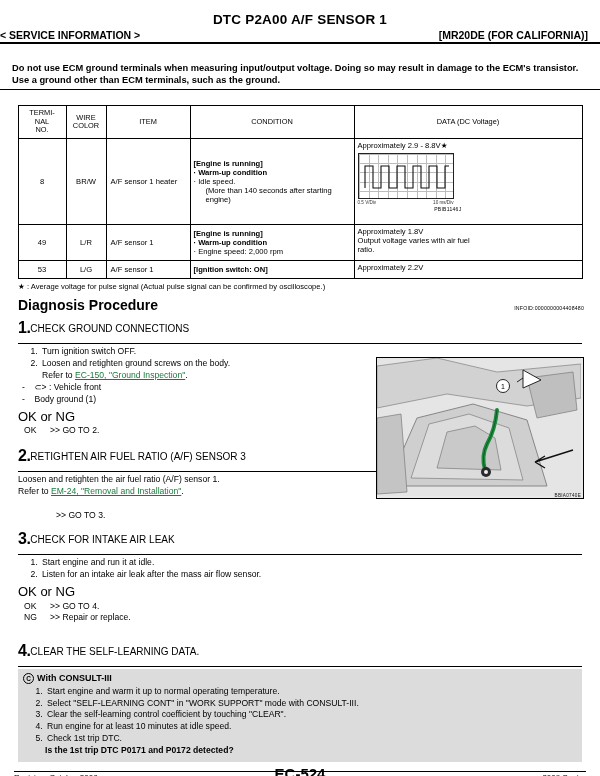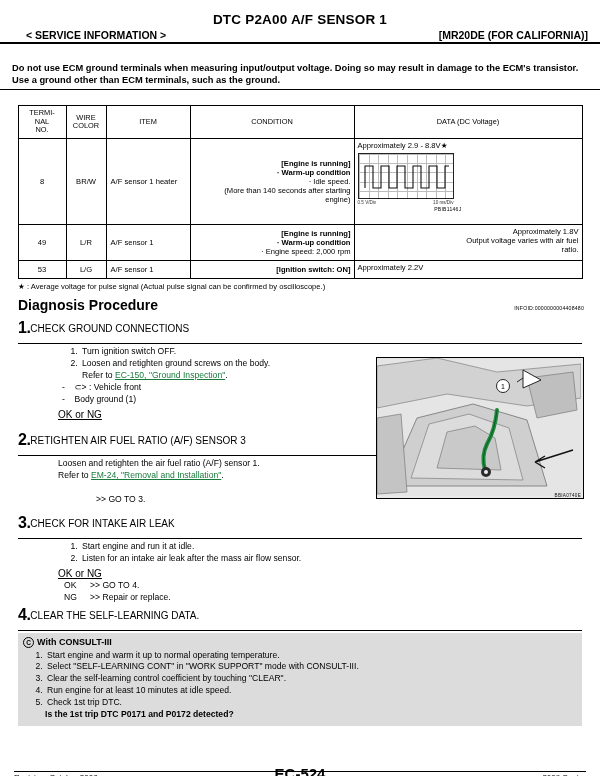--- a/index.html
+++ b/index.html
@@ -27,21 +27,21 @@
     text-align: center;
     font-size: 13.5px;
     font-weight: bold;
     margin: 12px 0 2px 0;
     letter-spacing: .2px;
   }
   .subhead-row {
     display: flex;
     justify-content: space-between;
     align-items: center;
-    padding: 0 12px 1px 26px;
+    padding: 0 12px 1px 0;
     border-bottom: 2px solid #000;
   }
   .service-info {
     font-size: 10.5px;
     font-weight: bold;
   }
   .engine-code {
     font-size: 10.5px;
     font-weight: bold;
   }
@@ -71,21 +71,21 @@
     font-weight: normal;
     font-size: 7.4px;
     line-height: 1.15;
     height: 28px;
   }
   td.c-term { text-align: center; vertical-align: middle; }
   td.c-wire { text-align: center; vertical-align: middle; }
   td.c-item { vertical-align: middle; padding-left: 4px;}
   td.c-cond { vertical-align: middle; }
   td.c-data { vertical-align: top; }
-  .cond-line { display: block; text-align: right; }
+  .cond-line { display: block; }
   .cond-bold { font-weight: bold; }
   .bullet { padding-left: 6px; text-indent: -6px; }
   .indent2 { padding-left: 12px; }
   
   .scope-wrap {
     margin-top: 3px;
     position: relative;
     width: 108px;
   }
   .scope {
@@ -145,34 +145,32 @@
   }
   .step-num {
     font-size: 16px;
     font-weight: bold;
     vertical-align: -1px;
     letter-spacing: -0.5px;
   }
   .step-body {
     font-size: 8.6px;
     line-height: 1.38;
-    margin-left: 40px;
   }
   ol.numlist {
     margin: 1px 0 0 0;
     padding-left: 22px;
   }
   ol.numlist li { padding-left: 2px; }
   .link {
     color: #1a7a3c;
     text-decoration: underline;
   }
   .okng {
-    text-decoration: underline;
-    font-size: 10px;
+    font-size: 13px;
     margin-top: 2px;
   }
   .res-row { font-size: 8.6px; }
   .res-label { display: inline-block; width: 26px; padding-left: 6px;}
   .arrowline { padding-left: 38px; }
   .dash-row { font-size: 8.6px; }
   
   .figure {
     position: absolute;
     right: 16px;
@@ -345,20 +343,21 @@
       <ol class="numlist">
         <li>Turn ignition switch OFF.</li>
         <li>
           <span>Loosen and retighten ground screws on the body.</span><br>
           <span>Refer to </span><span class="link">EC-150, "Ground Inspection"</span><span>.</span>
         </li>
       </ol>
       <div class="dash-row" style="padding-left:4px">-&nbsp;&nbsp;&nbsp;&nbsp;<span>⊂&gt; : Vehicle front</span></div>
       <div class="dash-row" style="padding-left:4px">-&nbsp;&nbsp;&nbsp;&nbsp;<span>Body ground (1)</span></div>
       <div class="okng">OK or NG</div>
+      <div class="res-row"><span class="res-label">OK</span><span>&gt;&gt; GO TO 2.</span></div>
     </div>
     <div class="figure" style="top:345px">
       <svg width="204" height="138" viewBox="0 0 204 138">
         <rect x="0" y="0" width="204" height="138" fill="#e5e5e5"></rect>
         <path d="M0 8 L60 0 L120 14 L204 6 L204 40 L150 48 L70 36 L0 50 Z" fill="#d2d2d2" stroke="#8c8c8c" stroke-width="0.8"></path>
         <path d="M10 128 L40 60 L96 46 L150 62 L170 128 Z" fill="#cfcfcf" stroke="#7d7d7d" stroke-width="0.9"></path>
         <path d="M34 120 L52 66 L92 56 L132 70 L146 122 Z" fill="#dcdcdc" stroke="#888" stroke-width="0.8"></path>
         <path d="M60 110 L70 74 L98 68 L118 80 L124 112 Z" fill="#c9c9c9" stroke="#7a7a7a" stroke-width="0.7"></path>
         <path d="M150 20 L196 14 L200 52 L160 60 Z" fill="#bfbfbf" stroke="#7a7a7a" stroke-width="0.7"></path>
         <path d="M0 60 L24 56 L30 134 L0 136 Z" fill="#c4c4c4" stroke="#7a7a7a" stroke-width="0.7"></path>
@@ -395,21 +394,21 @@
       <ol class="numlist">
         <li>Start engine and run it at idle.</li>
         <li>Listen for an intake air leak after the mass air flow sensor.</li>
       </ol>
       <div class="okng">OK or NG</div>
       <div class="res-row"><span class="res-label">OK</span><span>&gt;&gt; GO TO 4.</span></div>
       <div class="res-row"><span class="res-label">NG</span><span>&gt;&gt; Repair or replace.</span></div>
     </div>
   </div>
 
-  <div class="step" style="margin-top:2px">
+  <div class="step" style="margin-top:18px">
     <div class="step-title">
       <span class="step-num">4.</span><span>CLEAR THE SELF-LEARNING DATA.</span>
     </div>
   </div>
 
   <div class="consult-box">
     <div class="consult-title">
       <span class="consult-icon">C</span><span>With CONSULT-III</span>
     </div>
     <ol class="numlist">

